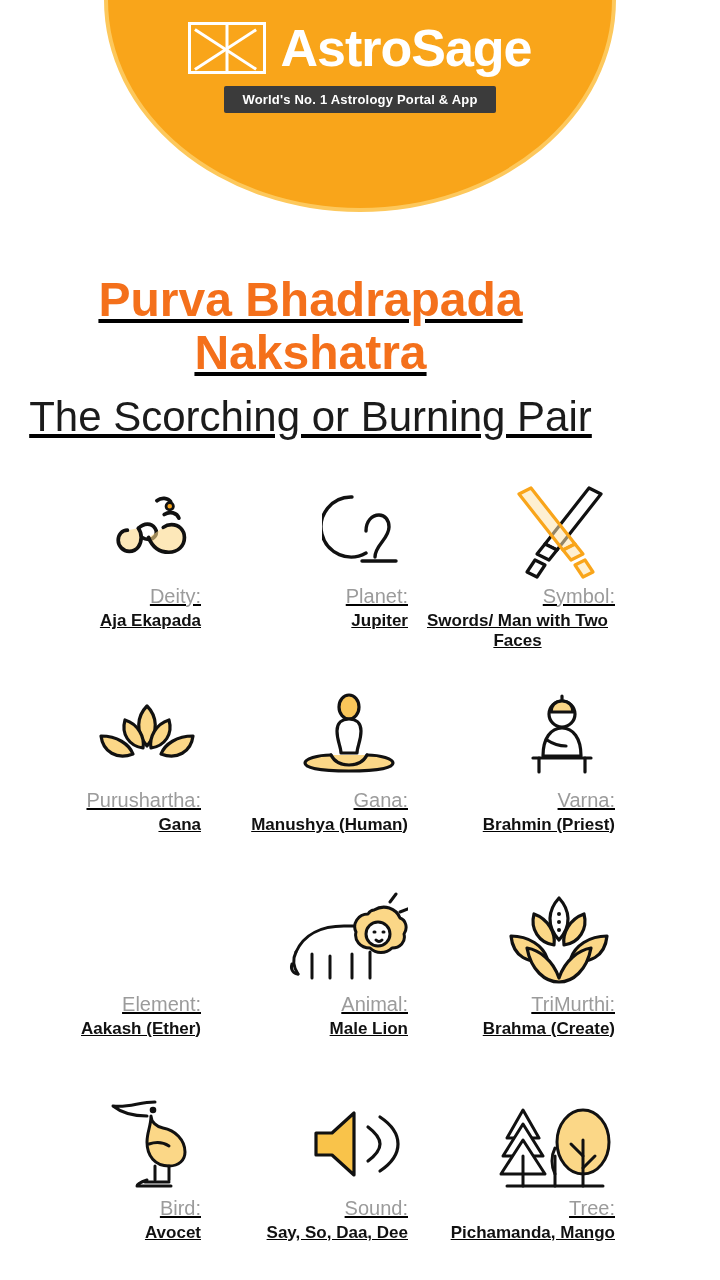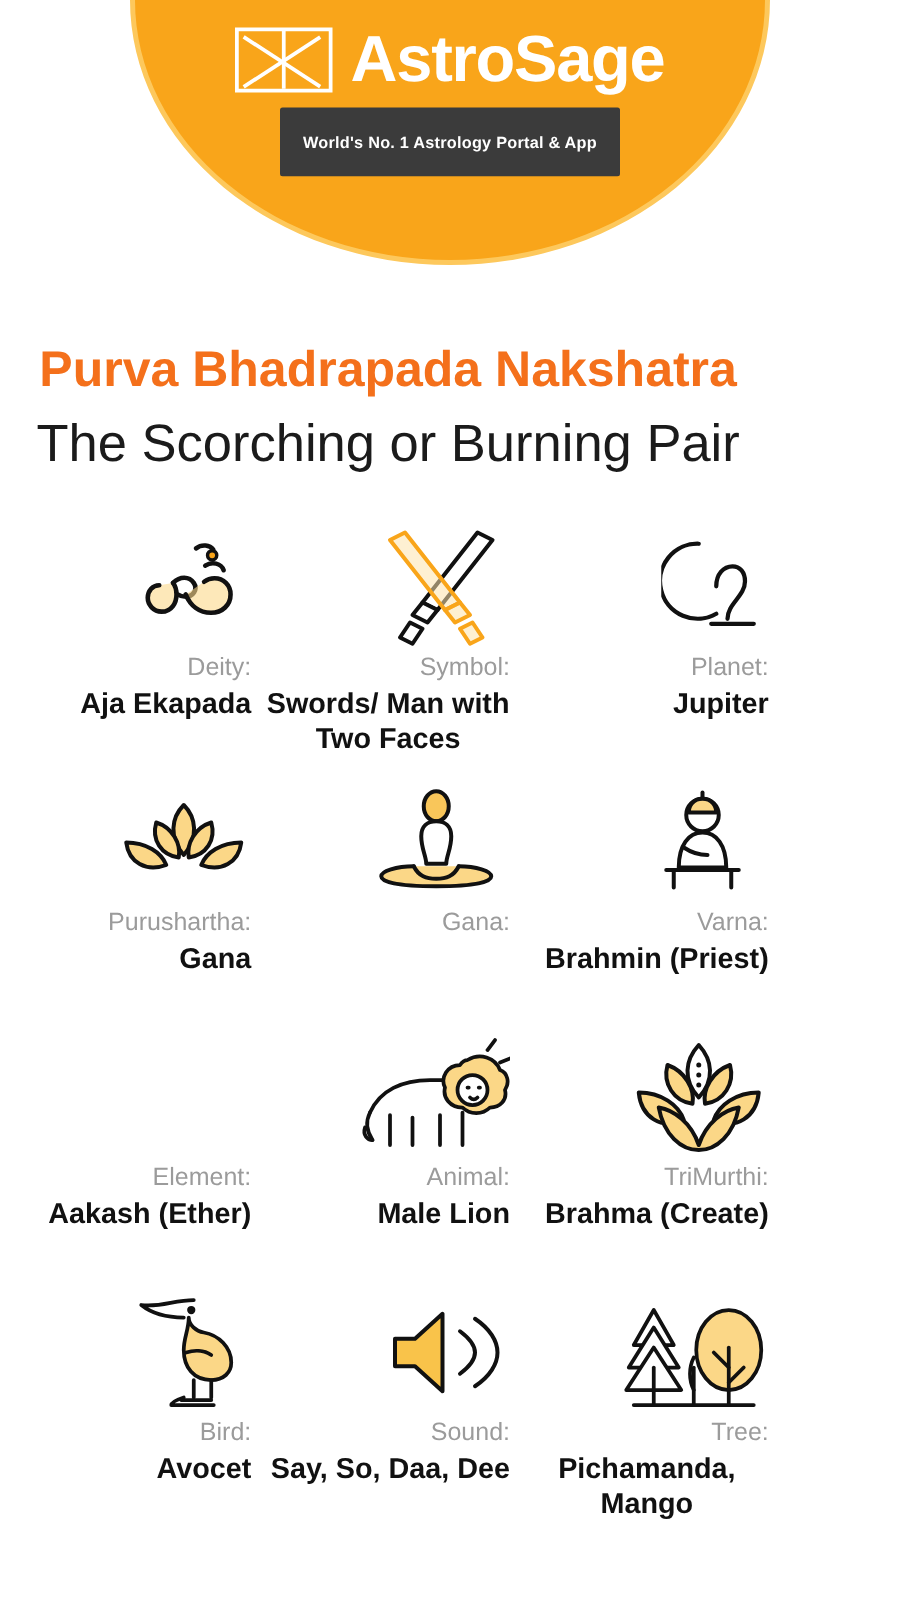--- a/index.html
+++ b/index.html
@@ -2,21 +2,21 @@
 <html><head>
 <meta charset="utf-8">
 <style>
   * { box-sizing: border-box; margin: 0; padding: 0; }
   html, body {
     width: 720px; height: 1280px;
     background: #ffffff;
     font-family: "Liberation Sans", sans-serif;
     overflow: hidden;
   }
-  .page { position: relative; width: 621px; height: 1280px; background:#fff; }
+  .page { position: relative; width: 621px; height: 1280px; background:#fff;text-decoration:underline; }
 
   
   .header-wrap {
     position: relative;
     width: 720px;
     height: 212px;
     overflow: hidden;
   }
   .header-dome {
     position: absolute;
@@ -69,31 +69,31 @@
     line-height: 1;
     white-space: nowrap;
   }
   .brand-tag {
     margin: 12px auto 0;
     background: #3b3b3b;
     color: #ffffff;
     font-size: 13px;
     font-weight: bold;
     letter-spacing: .2px;
-    padding: 20px 18px;
+    padding: 6px 18px;
     display: inline-block;
     border-radius: 2px;
     white-space: nowrap;
   }
 
   
   .title {
     text-align:center;
     color:#f4701b;
-    font-size: 40px;
+    font-size: 48px;
     font-weight: bold;
     margin-top: 62px;
     line-height: 1.1;
   }
   .subtitle {
     text-align:center;
     color:#1b1b1b;
     font-size: 42px;
     font-weight: normal;
     margin-top: 14px;
@@ -122,21 +122,21 @@
     justify-content: center;
   }
   .cap-label {
     color: #9b9b9b;
     font-size: 20px;
     line-height: 1.25;
     text-align:center;
   }
   .cap-value {
     color: #111111;
-    font-size: 23px;
+    font-size: 17px;
     font-weight: bold;
     line-height: 1.2;
     text-align:center;
     margin-top: 2px;
   }
   svg { display:block; }
 </style>
 </head>
 <body>
 
@@ -174,49 +174,49 @@
             <path d="M52 16c5-4 12-3 15 1"></path>
           </g>
         </svg>
       </div>
       <div class="cap-label">Deity:</div>
       <div class="cap-value">Aja Ekapada</div>
     </div>
 
     <div class="cell">
       <div class="icon-box">
+        <svg width="86" height="90" viewBox="0 0 86 90">
+          <g fill="none" stroke="#111" stroke-width="3.4" stroke-linecap="round">
+            <path d="M30 10a30 30 0 1 0 14 56"></path>
+            <path d="M44 44c0-10 6-16 13-16 6 0 10 5 10 12 0 12-14 18-14 30"></path>
+            <path d="M40 74h34"></path>
+          </g>
+        </svg>
+      </div>
+      <div class="cap-label">Planet:</div>
+      <div class="cap-value">Jupiter</div>
+    </div>
+
+    <div class="cell">
+      <div class="icon-box">
         <svg width="110" height="104" viewBox="0 0 110 104">
           <g stroke="#111" stroke-width="3.2" fill="none" stroke-linejoin="round">
             <path d="M84 8l12 6-44 56-12-6z" fill="#ffffff"></path>
             <path d="M40 64l12 6-8 10-12-6z" fill="#ffffff"></path>
             <path d="M30 80l10 5-8 12-10-5z" fill="#ffffff"></path>
           </g>
           <g stroke="#f9a51a" stroke-width="3.2" fill="none" stroke-linejoin="round">
             <path d="M26 8L14 14l44 56 12-6z" fill="#fde3ad" fill-opacity=".55"></path>
             <path d="M70 64l-12 6 8 10 12-6z" fill="#fde3ad" fill-opacity=".55"></path>
             <path d="M80 80l-10 5 8 12 10-5z" fill="#fde3ad" fill-opacity=".55"></path>
           </g>
         </svg>
       </div>
       <div class="cap-label">Symbol:</div>
       <div class="cap-value">Swords/ Man with Two Faces</div>
-    </div>
-
-    <div class="cell">
-      <div class="icon-box">
-        <svg width="86" height="90" viewBox="0 0 86 90">
-          <g fill="none" stroke="#111" stroke-width="3.4" stroke-linecap="round">
-            <path d="M30 10a30 30 0 1 0 14 56"></path>
-            <path d="M44 44c0-10 6-16 13-16 6 0 10 5 10 12 0 12-14 18-14 30"></path>
-            <path d="M40 74h34"></path>
-          </g>
-        </svg>
-      </div>
-      <div class="cap-label">Planet:</div>
-      <div class="cap-value">Jupiter</div>
     </div>
 
     <div class="cell">
       <div class="icon-box">
         <svg width="108" height="80" viewBox="0 0 108 80">
           <g stroke="#111" stroke-width="3.2" fill="#fbd787" stroke-linejoin="round">
             <path d="M54 10c10 10 12 26 0 40-12-14-10-30 0-40z"></path>
             <path d="M32 24c13 4 20 17 18 28-14-2-22-14-18-28z"></path>
             <path d="M76 24c-13 4-20 17-18 28 14-2 22-14 18-28z"></path>
             <path d="M8 40c16 0 28 8 32 18-16 6-30-2-32-18z"></path>
@@ -233,20 +233,21 @@
         <svg width="118" height="86" viewBox="0 0 118 86">
           <g stroke="#111" stroke-width="3.2" fill="none" stroke-linejoin="round" stroke-linecap="round">
             <ellipse cx="59" cy="14" rx="10" ry="12" fill="#f9c65a"></ellipse>
             <path d="M47 38c0-8 5-12 12-12s12 4 12 12c0 10-4 16-4 22H51c0-6-4-12-4-22z" fill="#ffffff"></path>
             <path d="M41 62c-14 0-26 4-26 8s10 8 44 8 44-4 44-8-12-8-26-8" fill="#fbd787"></path>
             <path d="M41 62c4 8 10 10 18 10s14-2 18-10"></path>
           </g>
         </svg>
       </div>
       <div class="cap-label">Gana:</div>
+      <div class="cap-value">Manushya (Human)</div>
     </div>
 
     <div class="cell">
       <div class="icon-box">
         <svg width="106" height="92" viewBox="0 0 106 92">
           <g stroke="#111" stroke-width="3.2" fill="none" stroke-linejoin="round" stroke-linecap="round">
             <path d="M53 6v6"></path>
             <circle cx="53" cy="24" r="13" fill="#ffffff"></circle>
             <path d="M53 11c7 0 11 5 11 11H42c0-6 4-11 11-11z" fill="#fbd787"></path>
             <path d="M34 66c0-18 8-28 19-28s19 10 19 28z" fill="#ffffff"></path>

